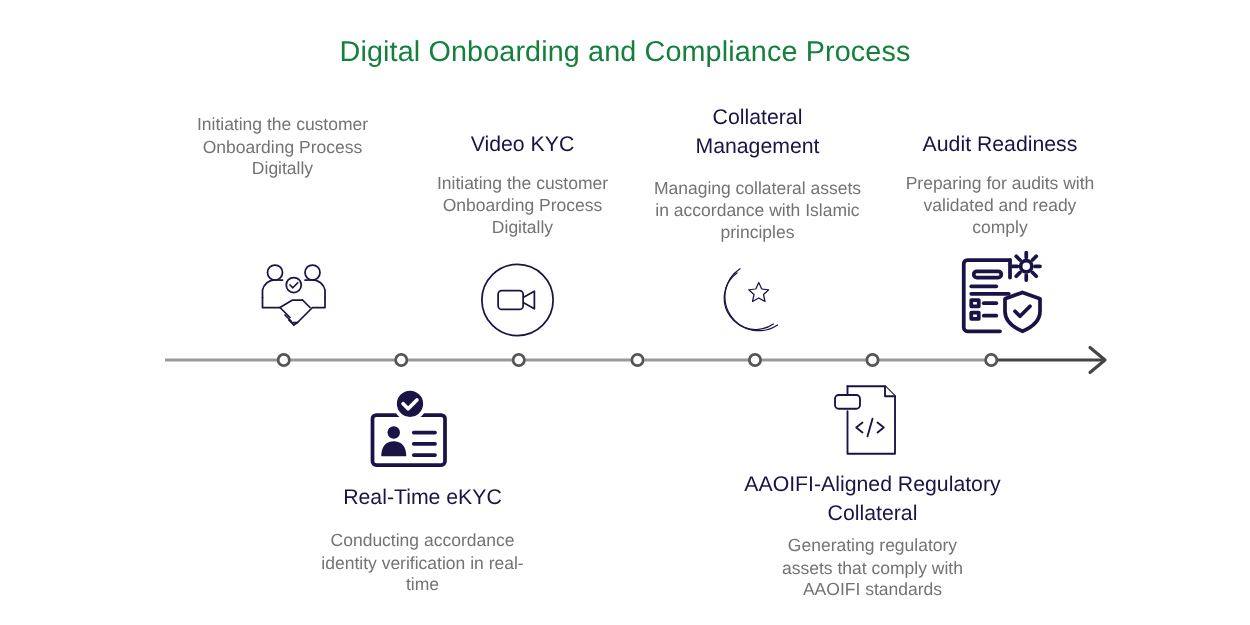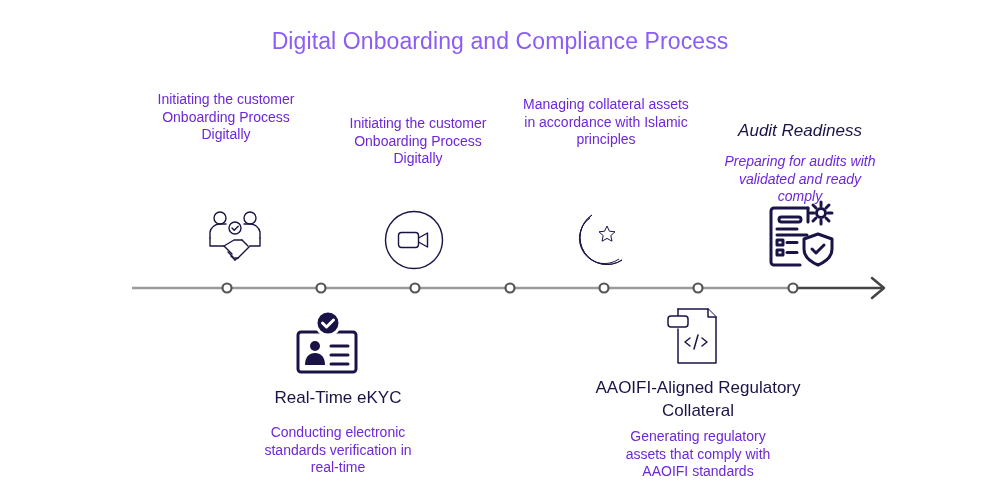--- a/index.html
+++ b/index.html
@@ -1,22 +1,22 @@
 <!DOCTYPE html>
 <html><head>
 <meta charset="utf-8">
 <style>
   html, body { margin: 0; padding: 0; background: #ffffff; }
   body { width: 1000px; height: 500px; position: relative; overflow: hidden;
          font-family: "Liberation Sans", "DejaVu Sans", sans-serif; color: #1a1446; }
   .title { position: absolute; left: 0; width: 1000px; top: 28px; text-align: center;
-           font-size: 23px; font-weight: 500; color: #8b5cf6; letter-spacing: 0.1px; }
+           font-size: 23px; font-weight: 500; color: #15803d; letter-spacing: 0.1px; }
   .step { position: absolute; text-align: center; }
   .step .h { font-size: 17px; color: #1a1446; line-height: 23px; }
-  .step .d { font-size: 14px; color: #6d28d9; line-height: 17.5px; }
+  .step .d { font-size: 14px; color: #737373; line-height: 17.5px; }
   .icon { position: absolute; }
   svg { display: block; }
   .timeline { position: absolute; left: 0; top: 0; width: 1000px; height: 500px; pointer-events: none; }
 </style>
 </head>
 <body>
 
 <div class="title">Digital Onboarding and Compliance Process</div>
 
 <div class="step" style="left:140px; top:90px; width:172px;">
@@ -34,42 +34,44 @@
     <path d="M54 30 v8 h-10 l-8 8 l-4 4 l-4 0"></path>
     <path d="M18 38 l8 8"></path>
     <path d="M22 44 l5 5"></path>
     <path d="M25 48 l4 4"></path>
     <path d="M29 52 l3 -2"></path>
     <path d="M36 32 l6 6"></path>
   </svg>
 </div>
 
 <div class="step" style="left:332px; top:104px; width:172px;">
+  <div class="h">Video KYC</div>
   <div class="d" style="margin-top:11px;">Initiating the customer Onboarding Process Digitally</div>
 </div>
 <div class="icon" style="left:384px; top:210px;">
   <svg width="60" height="60" viewBox="0 0 60 60" fill="none" stroke="#1a1446" stroke-width="1.4" stroke-linejoin="round">
     <circle cx="30" cy="30" r="28.5"></circle>
     <rect x="14.5" y="22.5" width="20" height="15" rx="3"></rect>
     <path d="M34.5 28 l9 -5 v14 l-9 -5"></path>
   </svg>
 </div>
 
 <div class="step" style="left:520px; top:82px; width:172px;">
+  <div class="h" style="padding:0 30px;">Collateral Management</div>
   <div class="d" style="margin-top:14px;">Managing collateral assets in accordance with Islamic principles</div>
 </div>
 <div class="icon" style="left:570px; top:212px;">
   <svg width="60" height="58" viewBox="0 0 60 58" fill="none" stroke="#1a1446" stroke-width="1" stroke-linejoin="round">
     <path d="M22 3 A26 26 0 1 0 52 48 A22 22 0 1 1 22 3 Z"></path>
     <path d="M20 6 A23 23 0 0 0 49 47"></path>
     <path d="M37 14 l2.4 5.2 l5.6 0.6 l-4.2 3.8 l1.2 5.6 l-5 -2.8 l-5 2.8 l1.2 -5.6 l-4.2 -3.8 l5.6 -0.6 Z"></path>
   </svg>
 </div>
 
-<div class="step" style="left:714px; top:119px; width:172px;font-style:italic;">
+<div class="step" style="left:714px; top:104px; width:172px;">
   <div class="h">Audit Readiness</div>
   <div class="d" style="margin-top:11px; padding:0 10px;">Preparing for audits with validated and ready comply</div>
 </div>
 <div class="icon" style="left:768px; top:198px;">
   <svg width="70" height="70" viewBox="0 0 70 70" fill="none" stroke="#1a1446" stroke-width="3" stroke-linecap="round" stroke-linejoin="round">
     <path d="M40 10 H6 a3 3 0 0 0 -3 3 v51 a3 3 0 0 0 3 3 h26"></path>
     <path d="M40 10 v14"></path>
     <rect x="11" y="19" width="22" height="5" rx="2.5"></rect>
     <path d="M9 31 h20"></path>
     <path d="M9 37 h30"></path>
@@ -89,21 +91,21 @@
     <rect x="2" y="22" width="58" height="40" rx="3"></rect>
     <circle cx="32" cy="13" r="12" fill="#1a1446" stroke="#fff" stroke-width="3"></circle>
     <path d="M26.5 13 l4 4 l7 -7" stroke="#fff" stroke-width="3"></path>
     <circle cx="19" cy="36" r="5" fill="#1a1446" stroke="none"></circle>
     <path d="M9 55 c0 -8 4 -12 10 -12 s10 4 10 12 Z" fill="#1a1446" stroke="none"></path>
     <path d="M35 36 h17 M35 45 h17 M35 54 h17"></path>
   </svg>
 </div>
 <div class="step" style="left:248px; top:386px; width:180px;">
   <div class="h">Real-Time eKYC</div>
-  <div class="d" style="margin-top:15px; padding:0 6px;">Conducting electronic standards verification in real-time</div>
+  <div class="d" style="margin-top:15px; padding:0 6px;">Conducting accordance identity verification in real-time</div>
 </div>
 
 <div class="icon" style="left:666px; top:307px;">
   <svg width="56" height="58" viewBox="0 0 56 58" fill="none" stroke="#1a1446" stroke-width="1.5" stroke-linejoin="round" stroke-linecap="round">
     <path d="M12 2 H42 L50 10 V56 H12 V22"></path>
     <path d="M12 14 V2"></path>
     <path d="M42 2 V10 H50" fill="#fff"></path>
     <rect x="2" y="9" width="20" height="11" rx="3" fill="#fff"></rect>
     <path d="M24 31 l-5 4 l5 4"></path>
     <path d="M36 31 l5 4 l-5 4"></path>

